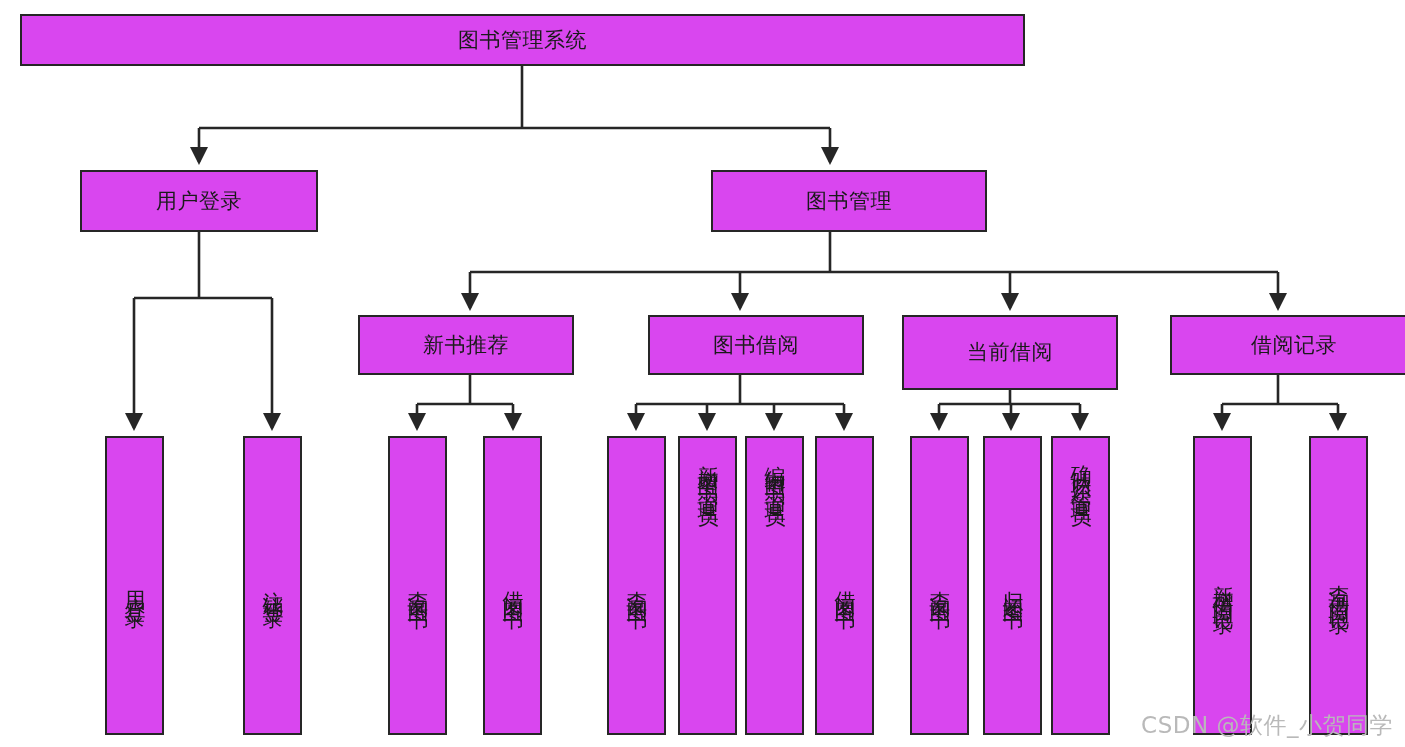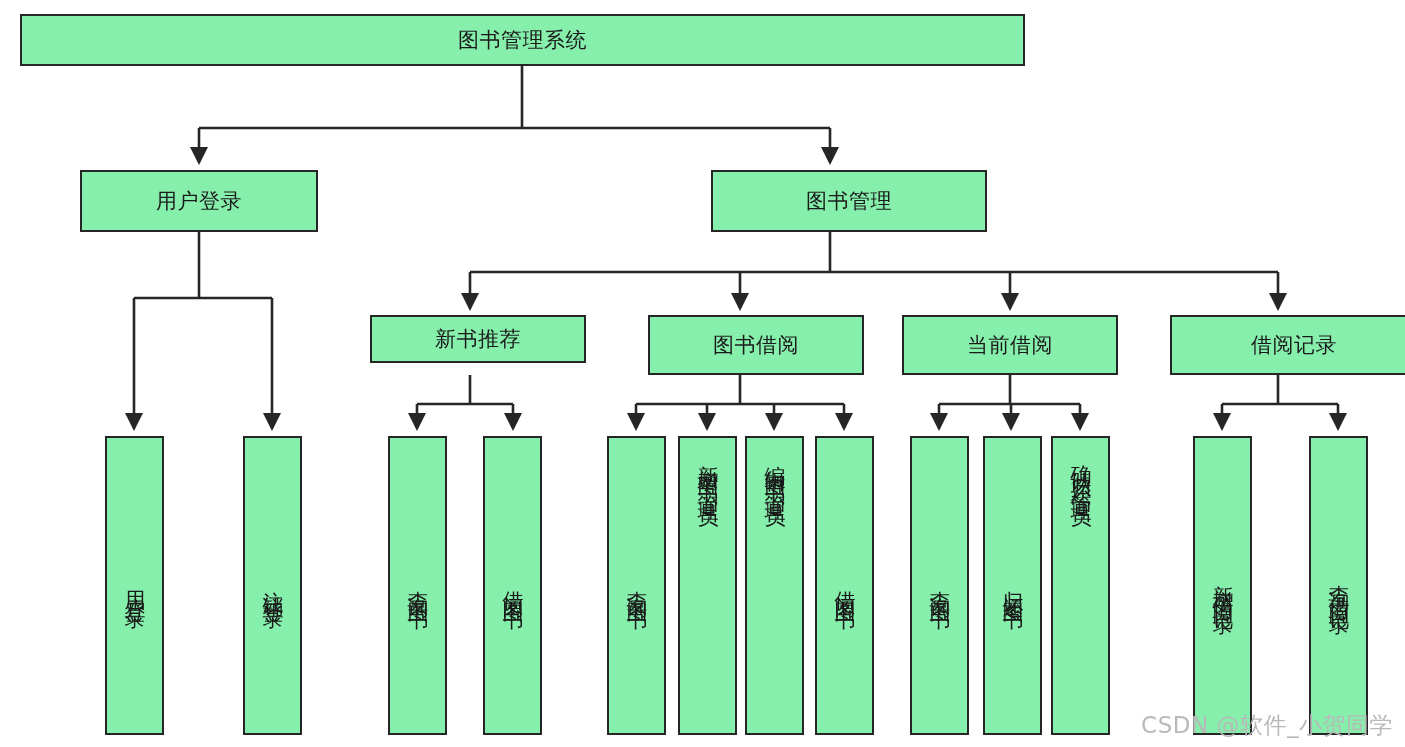--- a/index.html
+++ b/index.html
@@ -23,21 +23,21 @@
     position: absolute;
     left: 0;
     top: 0;
     width: 1405px;
     height: 747px;
     pointer-events: none;
   }
   .node {
     position: absolute;
     box-sizing: border-box;
-    background: #86efac;
+    background: #d946ef;
     border: 2.5px solid #262626;
     display: flex;
     align-items: center;
     justify-content: center;
     overflow: hidden;
   }
   .node-label {
     font-size: 21px;
     color: #1a1a1a;
     line-height: 1.15;
@@ -135,27 +135,27 @@
     <span class="node-label">图书管理系统</span>
   </div>
 
   <div class="node" style="left:80px; top:170px; width:238px; height:62px;">
     <span class="node-label">用户登录</span>
   </div>
   <div class="node" style="left:711px; top:170px; width:276px; height:62px;">
     <span class="node-label">图书管理</span>
   </div>
 
-  <div class="node" style="left:370px; top:315px; width:216px; height:48px;align-items:center;">
+  <div class="node" style="left:358px; top:315px; width:216px; height:60px;align-items:center;">
     <span class="node-label">新书推荐</span>
   </div>
   <div class="node" style="left:632px; top:315px; width:216px; height:60px;margin-left:16px;">
     <span class="node-label">图书借阅</span>
   </div>
-  <div class="node" style="left:902px; top:315px; width:216px; height:60px;">
+  <div class="node" style="left:902px; top:315px; width:216px; height:75px;">
     <span class="node-label">当前借阅</span>
   </div>
   <div class="node" style="left:1170px; top:315px; width:248px; height:60px;">
     <span class="node-label">借阅记录</span>
   </div>
 
   <div class="node leaf center-v" style="left:105px; top:436px; width:59px; height:299px;">
     <span class="node-label">用户登录</span>
   </div>
   <div class="node leaf center-v" style="left:243px; top:436px; width:59px; height:299px;">

